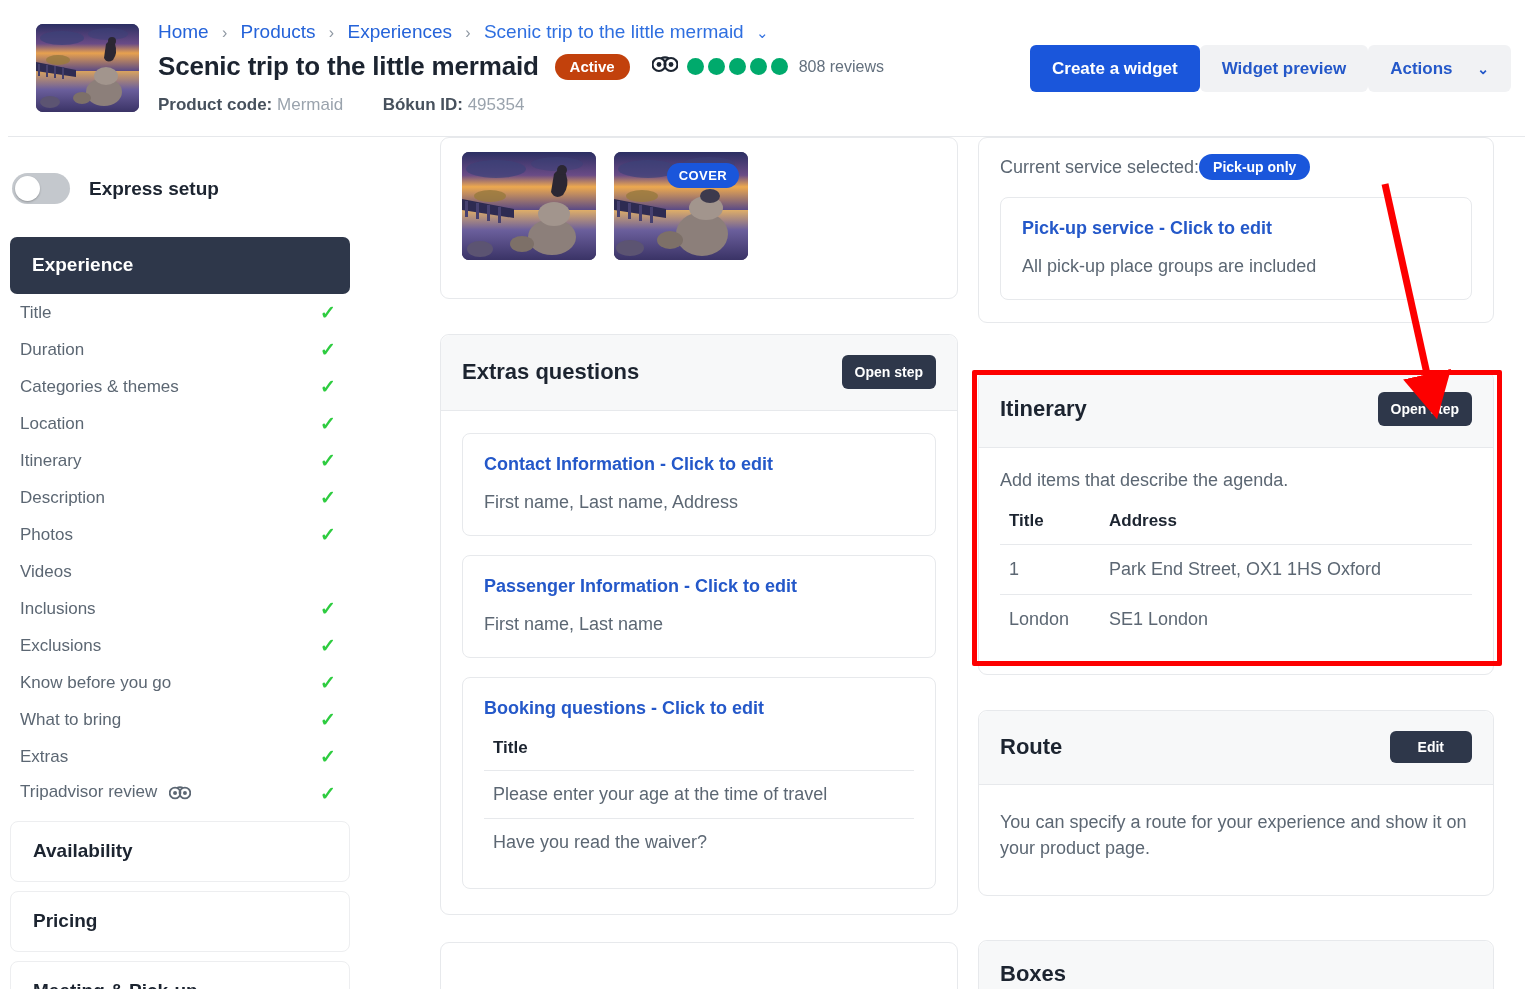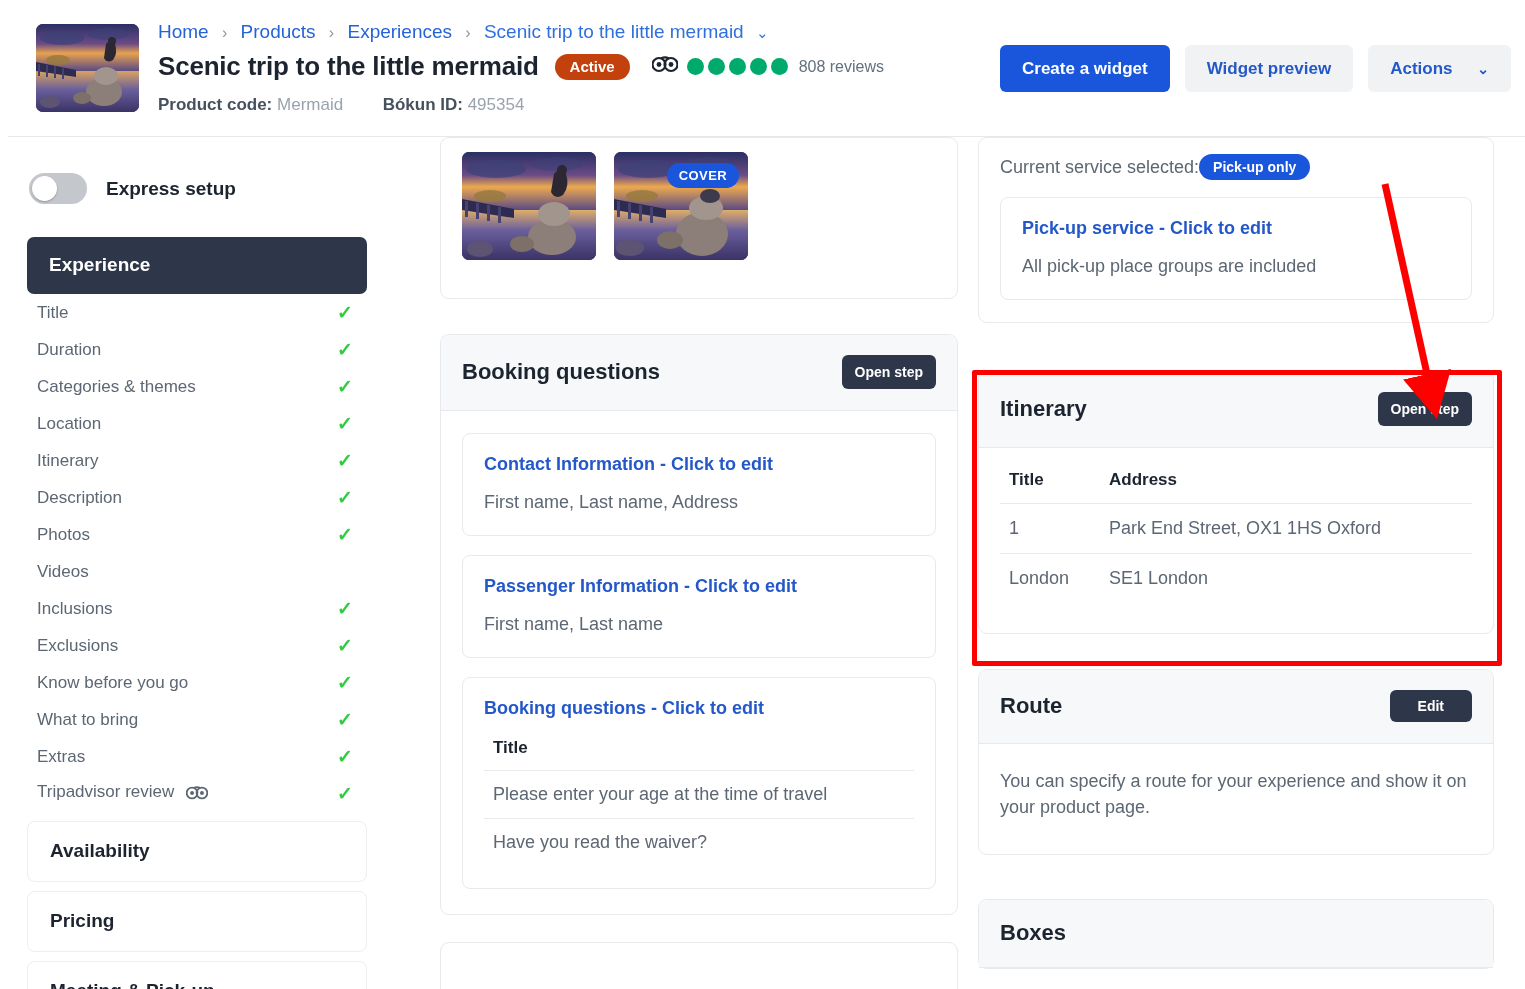--- a/index.html
+++ b/index.html
@@ -56,35 +56,35 @@
 
   .meta-row {
     position: absolute; left: 150px; top: 95px;
     font-size: 17px; color: #9aa3ad;
   }
   .meta-row b { color: #47515d; font-weight: bold; }
   .meta-gap { display: inline-block; width: 30px; }
 
   .hdr-actions {
     position: absolute; right: 22px; top: 45px;
-    display: flex; align-items: center; gap: 15px;
+    display: flex; align-items: center; gap: 0;
   }
   .btn {
     font-family: "Liberation Sans", sans-serif;
     font-size: 17px; font-weight: bold;
     border: none; border-radius: 6px; cursor: pointer;
     padding: 15px 22px; line-height: 1;
   }
   .btn-primary { background: #1a56db; color: #fff; }
   .btn-soft { background: #f1f2f4; color: #2458c9; }
   .btn-soft .chev { margin-left: 20px; font-size: 14px; display:inline-block; }
 
   
   .sidebar {
-    position: absolute; left: 17px; top: 137px; width: 370px; height: 852px;
+    position: absolute; left: 0; top: 137px; width: 370px; height: 852px;
     background: #ffffff; overflow: hidden;
   }
   .express {
     position: absolute; left: 12px; top: 36px;
     display: flex; align-items: center;
   }
   .toggle {
     width: 58px; height: 31px; border-radius: 18px;
     background: #c4c8cd; position: relative; cursor: pointer;
   }
@@ -452,21 +452,21 @@
             <ellipse cx="16" cy="96" rx="14" ry="8" fill="#5c5472"></ellipse>
             <ellipse cx="96" cy="44" rx="10" ry="7" fill="#3d3a4d"></ellipse>
           </svg>
           <span class="cover-badge">COVER</span>
         </div>
       </div>
     </div>
 
     <div class="card" style="margin-top:35px">
       <div class="card-head">
-        <span class="card-title">Booking questions</span>
+        <span class="card-title">Extras questions</span>
         <button class="btn-step">Open step</button>
       </div>
       <div class="card-body">
 
         <div class="subcard">
           <a class="link-edit">Contact Information - Click to edit</a>
           <div class="sub-desc">First name, Last name, Address</div>
         </div>
 
         <div class="subcard">
@@ -513,20 +513,21 @@
         </div>
       </div>
     </div>
 
     <div class="card" style="margin-top:48px">
       <div class="card-head">
         <span class="card-title">Itinerary</span>
         <button class="btn-step">Open step</button>
       </div>
       <div class="card-body" style="padding:22px 21px 30px">
+        <div class="ag-desc">Add items that describe the agenda.</div>
         <table class="ittab">
           <thead>
             <tr>
               <th class="c1">Title</th>
               <th>Address</th>
             </tr>
           </thead>
           <tbody>
             <tr>
               <td>1</td>

